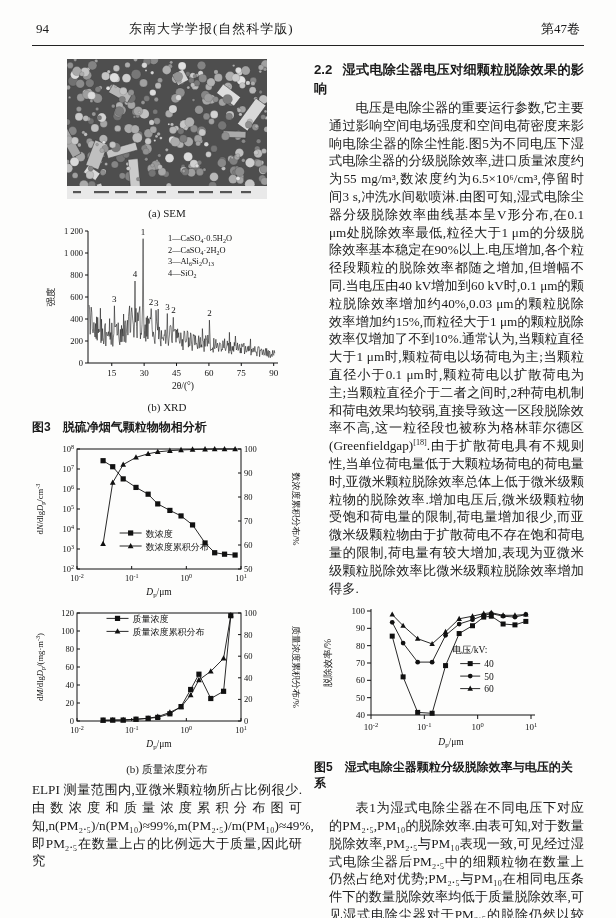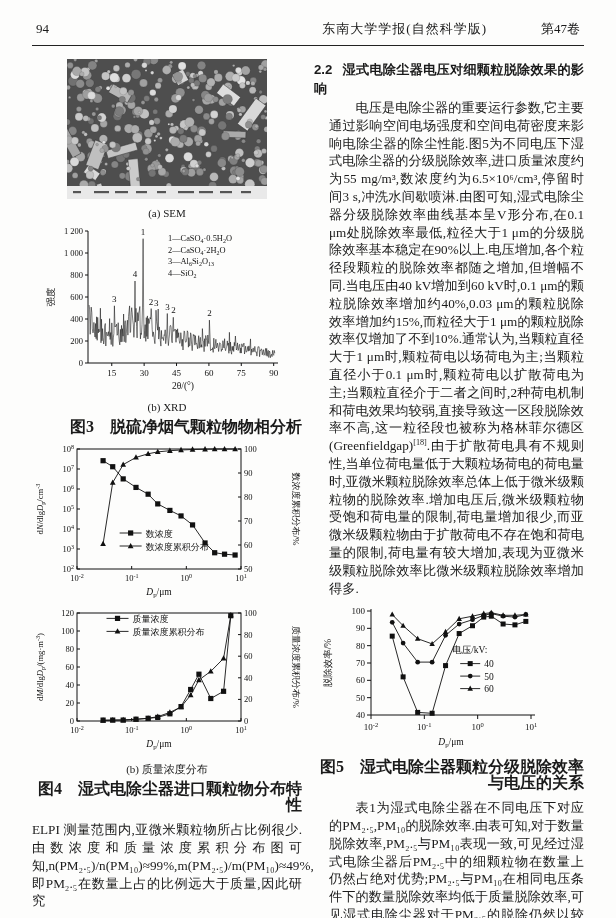--- a/index.html
+++ b/index.html
@@ -2,27 +2,27 @@
 <html><head>
 <meta charset="utf-8">
 <style>
   * { margin:0; padding:0; box-sizing:border-box; }
   html,body { background:#e8e8e8; }
   body { width:616px; font-family:"Liberation Serif","DejaVu Serif","DejaVu Sans",serif; color:#1a1a1a; }
   .page { position:relative; width:616px; height:918px; background:#fdfdfc; padding:20px 32px 0 32px; overflow:hidden; }
   .header { display:flex; justify-content:space-between; align-items:baseline; font-size:13px; padding:0 4px 7px 4px; border-bottom:1.2px solid #222;gap:23px; }
   .header .pn { width:70px; }
   .header .vol { width:70px; text-align:right; }
-  .header .jt { flex:1; text-align:right; letter-spacing:1px; }
+  .header .jt { flex:1; text-align:left; letter-spacing:1px; }
   .columns { display:flex; gap:12px; margin-top:13px; }
   .col { width:270px; font-size:13.2px; line-height:17.8px; text-align:justify; }
   .center { display:flex; justify-content:center; }
   .subcap { text-align:center; font-size:11px; line-height:15px; margin:2px 0 4px 0; }
-  .figcap { text-align:right; font-size:16px; line-height:16px; font-weight:bold;
-            font-family:Liberation Serif, serif; margin:3px 0 8px 0; }
+  .figcap { text-align:left; font-size:12px; line-height:16px; font-weight:bold;
+            font-family:Liberation Sans, sans-serif; margin:3px 0 8px 0; }
   .sec-head { font-weight:bold; font-family:"Liberation Sans","DejaVu Sans",sans-serif;
               font-size:13.2px; line-height:19px; margin:1px 0 1px 0; }
   .sec-head .num { margin-right:10px; }
   .indent { text-indent:2em;margin-left:15px; }
   sup { font-size:0.62em; line-height:0; }
   .url { position:absolute; left:32px; top:932px; font-size:12.5px; letter-spacing:.3px; }
   svg text { font-family:"Liberation Serif","DejaVu Serif","DejaVu Sans",serif; fill:#111; }
 </style>
 </head>
 <body>
@@ -584,21 +584,20 @@
               <path d="M197.77259682980943 5.0399999999999965 L200.63259682980944 10.369999999999997 L194.91259682980942 10.369999999999997 Z" fill="#111"></path>
               <line x1="73.52" y1="11.4" x2="95.52" y2="11.4" stroke="#111" stroke-width="0.9"></line>
               <rect x="81.92" y="8.8" width="5.2" height="5.2" fill="#111"></rect>
               <text x="99.52" y="14.9" font-size="9" text-anchor="start"><tspan dy="0.0">质量浓度</tspan></text>
               <line x1="73.52" y1="24.4" x2="95.52" y2="24.4" stroke="#111" stroke-width="0.9"></line>
               <path d="M84.52 21.279999999999998 L87.38 26.61 L81.66 26.61 Z" fill="#111"></path>
               <text x="99.52" y="27.9" font-size="9" text-anchor="start"><tspan dy="0.0">质量浓度累积分布</tspan></text>
             </svg></div>
       </div>
       <div class="subcap">(b) 质量浓度分布</div>
-      <div class="figcap">图4　湿式电除尘器进口颗粒物分布特性</div>
 
       <p>ELPI 测量范围内,亚微米颗粒物所占比例很少.由数浓度和质量浓度累积分布图可知,n(PM₂.₅)/n(PM₁₀)≈99%,m(PM₂.₅)/m(PM₁₀)≈49%,即PM₂.₅在数量上占的比例远大于质量,因此研究</p>
     </div>
 
     <div class="col">
       <div class="sec-head">
         <span class="num">2.2</span><span>湿式电除尘器电压对细颗粒脱除效果的影响</span>
       </div>
       <p class="indent">电压是电除尘器的重要运行参数,它主要通过影响空间电场强度和空间电荷密度来影响电除尘器的除尘性能.图5为不同电压下湿式电除尘器的分级脱除效率,进口质量浓度约为55 mg/m³,数浓度约为6.5×10⁶/cm³,停留时间3 s,冲洗水间歇喷淋.由图可知,湿式电除尘器分级脱除效率曲线基本呈V形分布,在0.1 μm处脱除效率最低,粒径大于1 μm的分级脱除效率基本稳定在90%以上.电压增加,各个粒径段颗粒的脱除效率都随之增加,但增幅不同.当电压由40 kV增加到60 kV时,0.1 μm的颗粒脱除效率增加约40%,0.03 μm的颗粒脱除效率增加约15%,而粒径大于1 μm的颗粒脱除效率仅增加了不到10%.通常认为,当颗粒直径大于1 μm时,颗粒荷电以场荷电为主;当颗粒直径小于0.1 μm时,颗粒荷电以扩散荷电为主;当颗粒直径介于二者之间时,2种荷电机制和荷电效果均较弱,直接导致这一区段脱除效率不高,这一粒径段也被称为格林菲尔德区(Greenfieldgap)<sup>[18]</sup>.由于扩散荷电具有不规则性,当单位荷电量低于大颗粒场荷电的荷电量时,亚微米颗粒脱除效率总体上低于微米级颗粒物的脱除效率.增加电压后,微米级颗粒物受饱和荷电量的限制,荷电量增加很少,而亚微米级颗粒物由于扩散荷电不存在饱和荷电量的限制,荷电量有较大增加,表现为亚微米级颗粒脱除效率比微米级颗粒脱除效率增加得多.</p>
 

